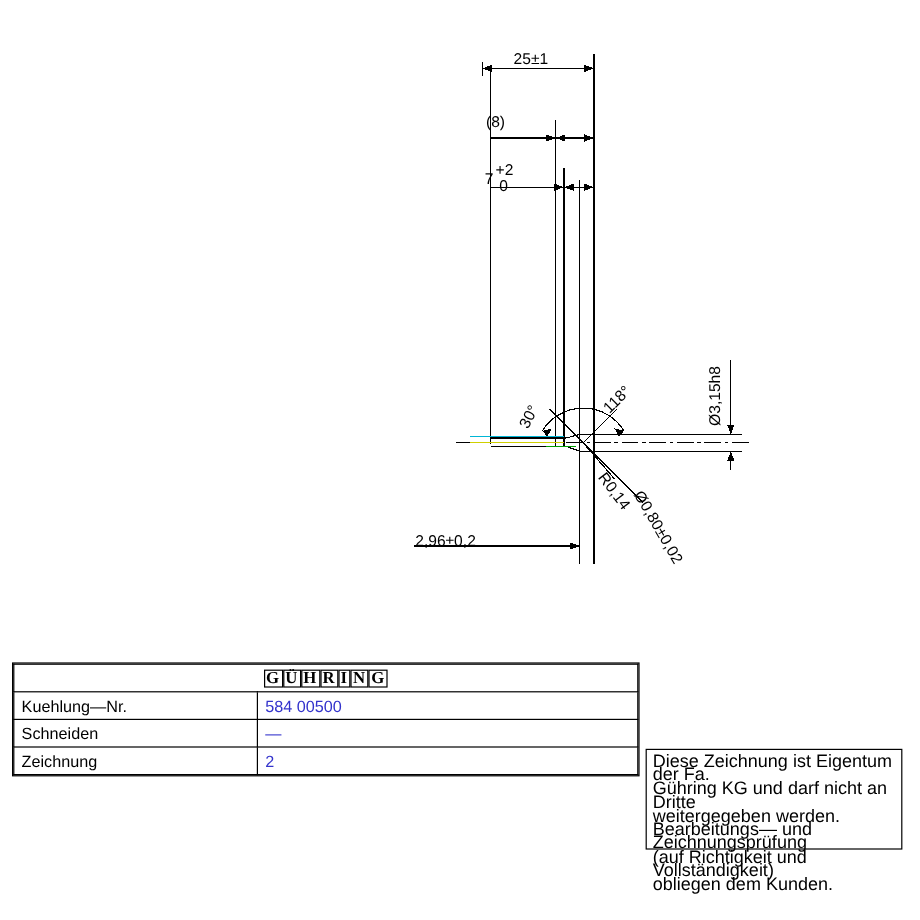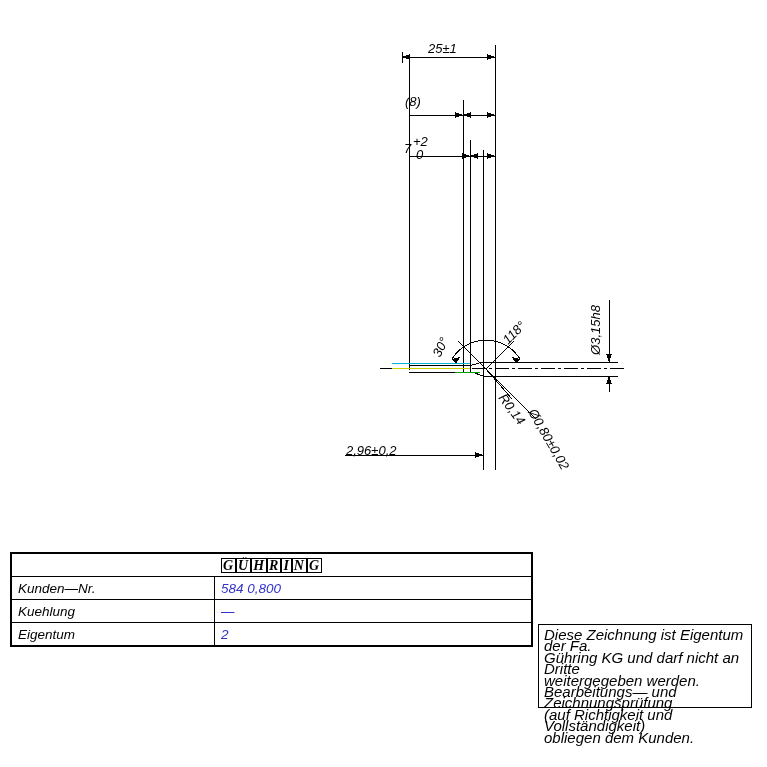--- a/index.html
+++ b/index.html
@@ -3,21 +3,21 @@
 <meta charset="utf-8">
 <style>
   html,body{margin:0;padding:0;}
   body{
     width:767px;height:767px;
     background:#ffffff;
     font-family:"Liberation Sans", sans-serif;
     position:relative;
     overflow:hidden;
   }
-  .stage{position:absolute;left:0;top:0;width:624px;height:767px;font-style:italic;}
+  .stage{position:absolute;left:0;top:0;width:624px;height:767px;}
   svg{position:absolute;left:0;top:0;}
   .txt{font-family:"Liberation Sans", sans-serif;font-size:13px;fill:#000;}
   
   .tblock{
     position:absolute;left:10px;top:552px;width:521px;
     border:1px solid #000;
     border-collapse:collapse;
     font-size:13px;
   }
   table.tb{border-collapse:collapse;width:521px;}
@@ -156,29 +156,29 @@
             <span>Ü</span>
             <span>H</span>
             <span>R</span>
             <span>I</span>
             <span>N</span>
             <span>G</span>
           </div>
         </td>
       </tr>
       <tr>
-        <td class="lbl">Kunden—Nr.</td>
-        <td class="val">584  0,800</td>
+        <td class="lbl">Kuehlung—Nr.</td>
+        <td class="val">584  00500</td>
       </tr>
       <tr>
-        <td class="lbl">Kuehlung</td>
+        <td class="lbl">Schneiden</td>
         <td class="val">—</td>
       </tr>
       <tr>
-        <td class="lbl">Eigentum</td>
+        <td class="lbl">Zeichnung</td>
         <td class="val">2</td>
       </tr>
     </tbody>
       </table>
   </div>
 
   <div class="notes">Diese Zeichnung ist Eigentum der Fa.
 Gühring KG und darf nicht an Dritte
 weitergegeben werden.
 Bearbeitungs— und Zeichnungsprüfung

